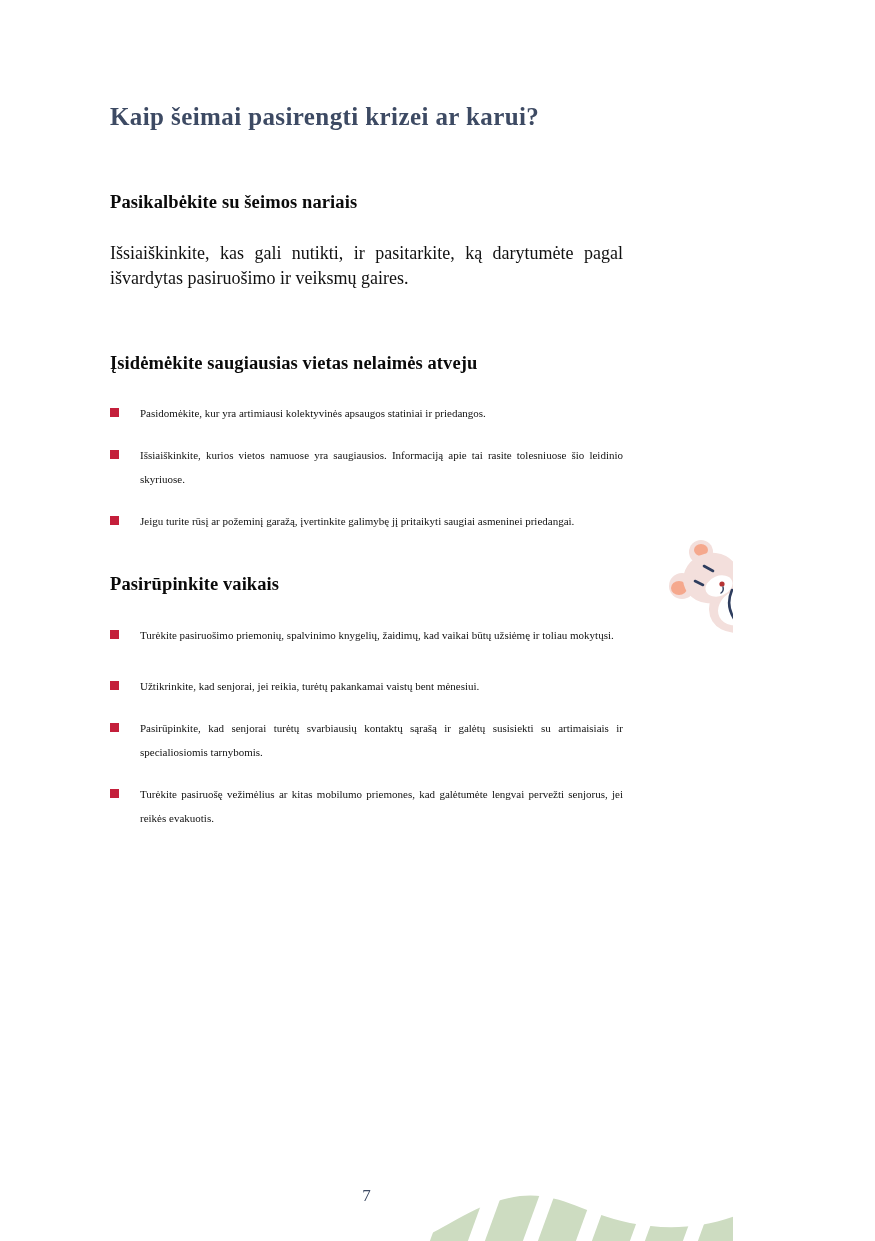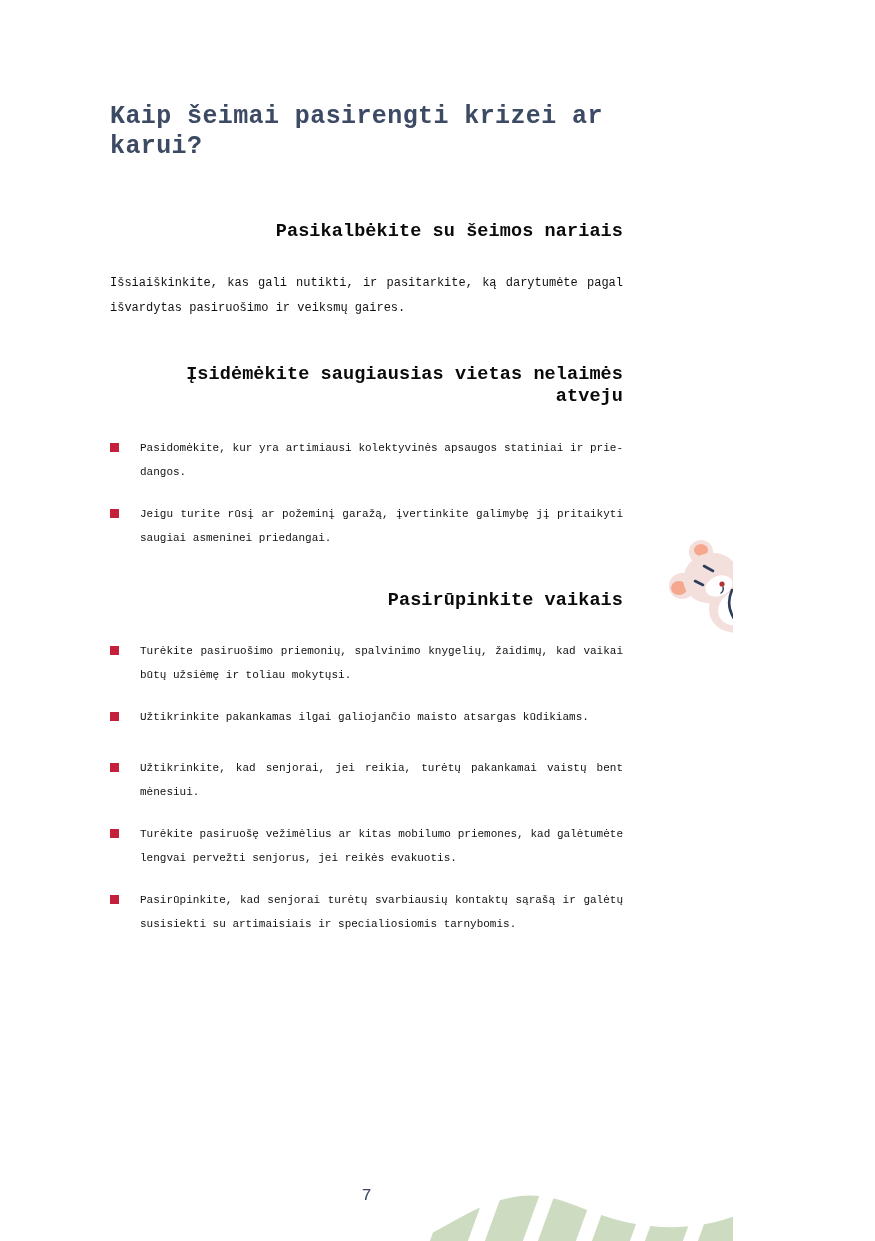--- a/index.html
+++ b/index.html
@@ -1,48 +1,47 @@
 <!DOCTYPE html>
 <html><head>
 <meta charset="utf-8">
 <style>
   html,body{margin:0;padding:0;background:#ffffff;}
   .page{
     position:relative;
     width:733px;height:1241px;
     background:#ffffff;
     overflow:hidden;
-    font-family:Liberation Mono, monospace;
+    font-family:Liberation Serif, serif;
     color:#141414;
   }
   .content{position:absolute;left:110px;right:110px;top:0;}
   .doc-title{
     margin:102px 0 0 0;
     font-size:25px;
     font-weight:bold;
     letter-spacing:0.4px;
     color:#3d4a63;
     line-height:1.2;
   }
   .section-heading{
     margin:0;
     font-size:18.5px;
     font-weight:bold;
     color:#0a0a0a;
     letter-spacing:0.1px;
     line-height:1.2;
-    text-align:right;
   }
   .h-family{margin-top:59px;}
-  .h-places{margin-top:43px;}
+  .h-places{margin-top:61px;}
   .h-children{margin-top:40px;}
   .h-seniors{margin-top:40px;}
   .body-paragraph{
     margin:28px 0 0 0;
-    font-size:12px;
+    font-size:18px;
     line-height:25px;
     text-align:justify;
     color:#111111;
   }
   ul.bullet-list{
     list-style:none;
     margin:27px 0 0 0;
     padding:0;
   }
   ul.bullet-list li{
@@ -92,48 +91,48 @@
     <p class="body-paragraph">Išsiaiškinkite, kas gali nutikti, ir pasitarkite, ką darytumėte pagal išvardytas pasiruošimo ir veiksmų gaires.</p>
 
     <h2 class="section-heading h-places">Įsidėmėkite saugiausias vietas nelaimės atveju</h2>
     <ul class="bullet-list">
       <li>
         <span class="bullet-square"></span>
         <span>Pasidomėkite, kur yra artimiausi kolektyvinės apsaugos statiniai ir prie­dangos.</span>
       </li>
       <li>
         <span class="bullet-square"></span>
+        <span>Išsiaiškinkite, kurios vietos namuose yra saugiausios. Informaciją apie tai rasite tolesniuose šio leidinio skyriuose.</span>
+      </li>
+      <li>
+        <span class="bullet-square"></span>
         <span>Jeigu turite rūsį ar požeminį garažą, įvertinkite galimybę jį pritaikyti saugiai asmeninei priedangai.</span>
       </li>
     </ul>
 
     <h2 class="section-heading h-children">Pasirūpinkite vaikais</h2>
     <ul class="bullet-list">
       <li>
         <span class="bullet-square"></span>
         <span>Turėkite pasiruošimo priemonių, spalvinimo knygelių, žaidimų, kad vaikai būtų užsiėmę ir toliau mokytųsi.</span>
       </li>
-      <li>
-        <span class="bullet-square"></span>
-        <span>Užtikrinkite pakankamas ilgai galiojančio maisto atsargas kūdikiams.</span>
-      </li>
     </ul>
 
     <ul class="bullet-list">
       <li>
         <span class="bullet-square"></span>
         <span>Užtikrinkite, kad senjorai, jei reikia, turėtų pakankamai vaistų bent mėnesiui.</span>
       </li>
       <li>
         <span class="bullet-square"></span>
+        <span>Pasirūpinkite, kad senjorai turėtų svarbiausių kontaktų sąrašą ir galėtų susisiekti su artimaisiais ir specialiosiomis tarnybomis.</span>
+      </li>
+      <li>
+        <span class="bullet-square"></span>
         <span>Turėkite pasiruošę vežimėlius ar kitas mobilumo priemones, kad galėtumėte lengvai pervežti senjorus, jei reikės evakuotis.</span>
-      </li>
-      <li>
-        <span class="bullet-square"></span>
-        <span>Pasirūpinkite, kad senjorai turėtų svarbiausių kontaktų sąrašą ir galėtų susisiekti su artimaisiais ir specialiosiomis tarnybomis.</span>
       </li>
     </ul>
 
   </div>
 
   <svg class="bear-illustration" viewBox="0 0 200 112" xmlns="http://www.w3.org/2000/svg" aria-hidden="true">
 
     <circle cx="34" cy="53" r="13" fill="#f3dfdc"></circle>
     <ellipse cx="31" cy="55" rx="8" ry="7" fill="#f5a88d"></ellipse>
     <circle cx="53" cy="19" r="12" fill="#f3dfdc"></circle>

